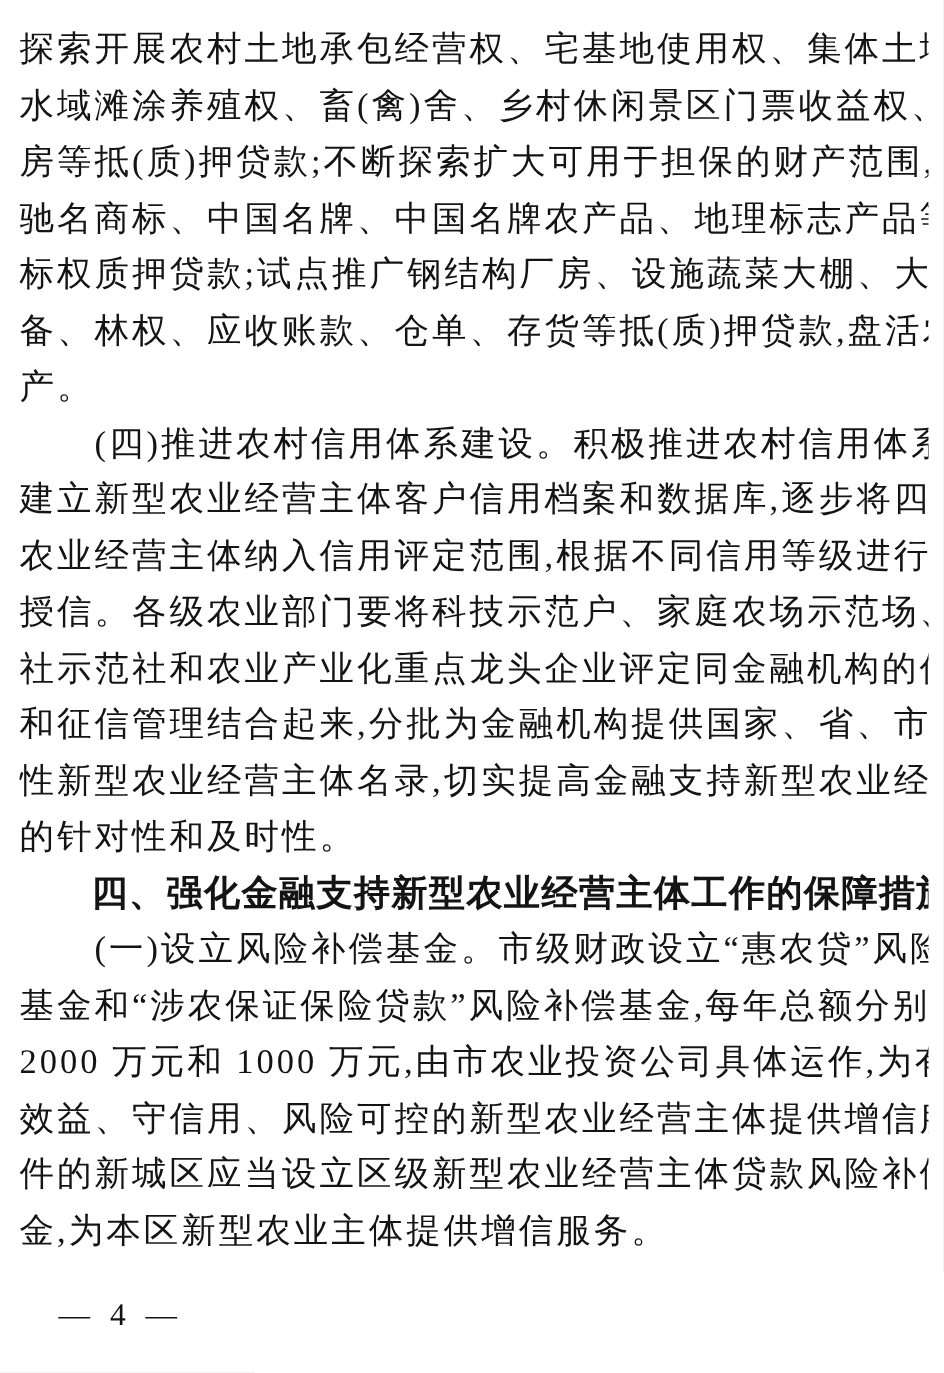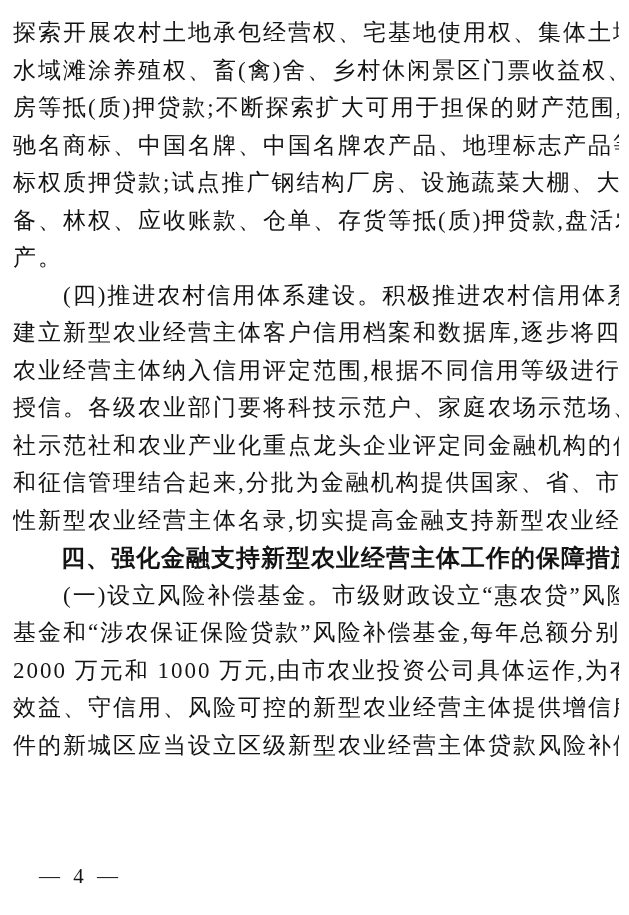--- a/index.html
+++ b/index.html
@@ -69,21 +69,23 @@
     <div class="line">标权质押贷款;试点推广钢结构厂房、设施蔬菜大棚、大型农机设</div>
     <div class="line">备、林权、应收账款、仓单、存货等抵(质)押贷款,盘活农村存量资</div>
     <div class="line end">产。</div>
     <div class="line indent">(四)推进农村信用体系建设。积极推进农村信用体系建设,</div>
     <div class="line">建立新型农业经营主体客户信用档案和数据库,逐步将四类新型</div>
     <div class="line">农业经营主体纳入信用评定范围,根据不同信用等级进行差异化</div>
     <div class="line">授信。各级农业部门要将科技示范户、家庭农场示范场、农民合作</div>
     <div class="line">社示范社和农业产业化重点龙头企业评定同金融机构的信用评级</div>
     <div class="line">和征信管理结合起来,分批为金融机构提供国家、省、市、区级示范</div>
     <div class="line">性新型农业经营主体名录,切实提高金融支持新型农业经营主体</div>
+    <div class="line end">的针对性和及时性。</div>
     <div class="line heading">四、强化金融支持新型农业经营主体工作的保障措施</div>
     <div class="line indent">(一)设立风险补偿基金。市级财政设立“惠农贷”风险补偿</div>
     <div class="line">基金和“涉农保证保险贷款”风险补偿基金,每年总额分别不少于</div>
     <div class="line">2000 万元和 1000 万元,由市农业投资公司具体运作,为有市场、有</div>
     <div class="line">效益、守信用、风险可控的新型农业经营主体提供增信服务。有条</div>
     <div class="line">件的新城区应当设立区级新型农业经营主体贷款风险补偿专项基</div>
+    <div class="line end">金,为本区新型农业主体提供增信服务。</div>
   </div>
   <div class="footer">— 4 —</div>
 </div>
 
 </body></html>

